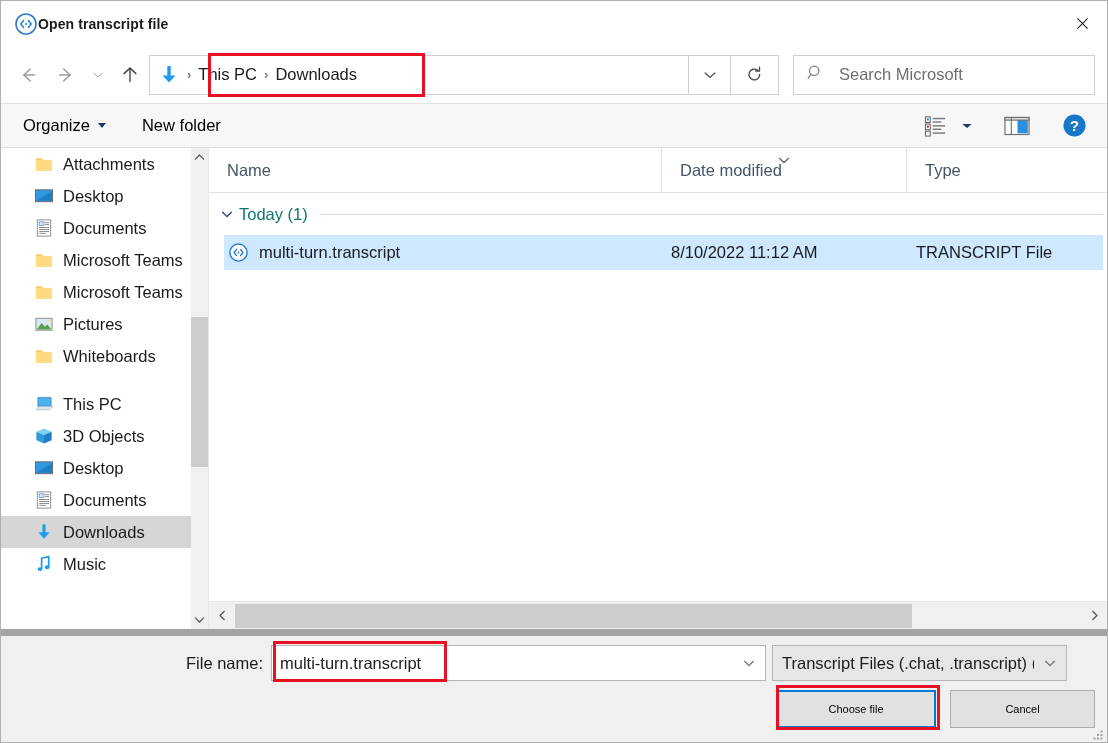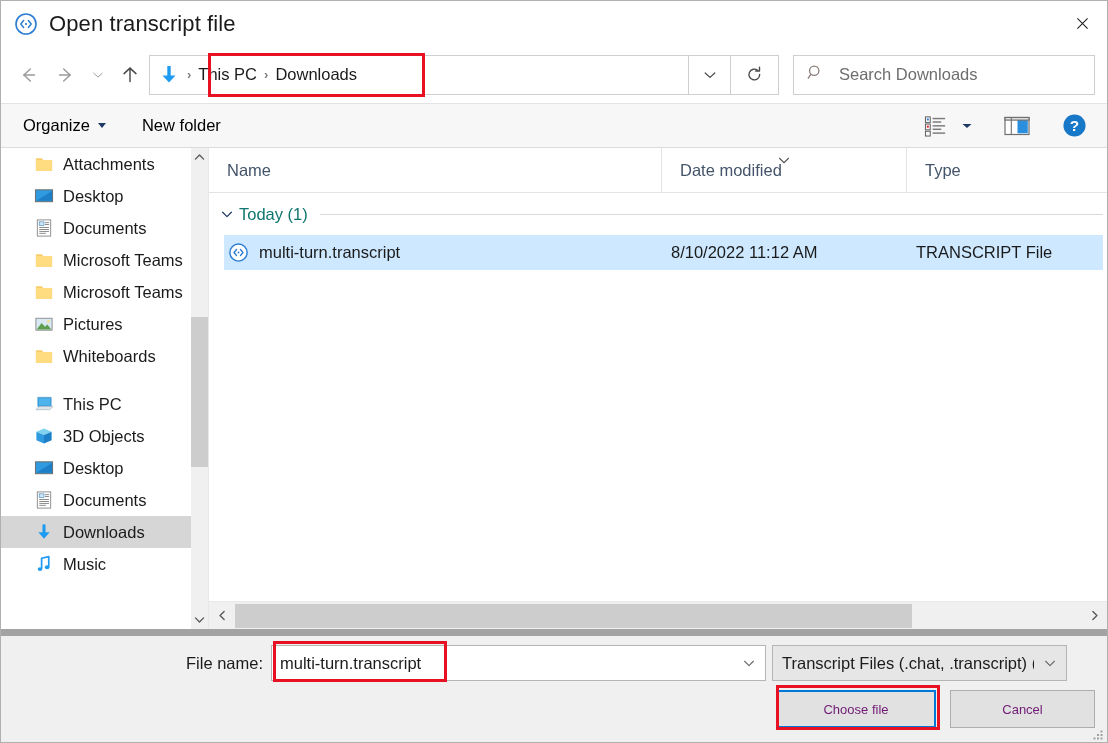--- a/index.html
+++ b/index.html
@@ -19,22 +19,22 @@
 
   
   .titlebar {
     height: 45px; flex: 0 0 45px;
     display: flex; align-items: center;
     background: #ffffff;
     padding-left: 13px;
   }
   .title-icon { width: 24px; height: 24px; flex: 0 0 24px; }
   .title-text {
-    font-size: 22px; color: #1b1b1b;
-    margin-left: 11px; letter-spacing: .1px;
+    font-size: 14px; color: #1b1b1b;
+    letter-spacing: .1px; font-weight: bold;
   }
   .titlebar-spacer { flex: 1; }
   .close-btn {
     width: 50px; height: 45px;
     display: flex; align-items: center; justify-content: center;
     color: #1b1b1b;
   }
   .close-btn svg { display: block; }
 
   
@@ -281,21 +281,21 @@
     font-size: 16.5px; color: #1b1b1b;
     flex: 1; white-space: nowrap; overflow: hidden;
   }
   .btn-row {
     position: absolute; right: 12px; bottom: 14px;
     display: flex; align-items: center;
   }
   .btn {
     height: 38px;
     display: flex; align-items: center; justify-content: center;
-    font-size: 13px; color: #701a75;
+    font-size: 11px; color: #000000;
     background: #e1e1e1; border: 1px solid #adadad;
   }
   .btn-choose { width: 160px; border: 2px solid #0078d7; background: #e1e1e1; }
   .btn-cancel { width: 145px; margin-left: 14px; }
 
   
   .anno {
     position: absolute;
     border: 3px solid #e81123;
     pointer-events: none;
@@ -379,21 +379,21 @@
       </svg>
     </span>
 
     <span class="searchbox">
       <span>
         <svg viewBox="0 0 22 22" width="19" height="19">
           <circle cx="9.5" cy="9" r="5.4" fill="none" stroke="#8a7f7a" stroke-width="1.5"></circle>
           <path d="M5.6 13.2 L2.6 17.6" stroke="#8a7f7a" stroke-width="1.5" stroke-linecap="round"></path>
         </svg>
       </span>
-      <span class="search-ph">Search Downloads</span>
+      <span class="search-ph">Search Microsoft</span>
     </span>
   </div>
 
   <div class="toolbar">
     <span class="tb-item">
       <span>Organize</span>
       <span class="tb-caret"></span>
     </span>
     <span class="tb-item">
       <span>New folder</span>

